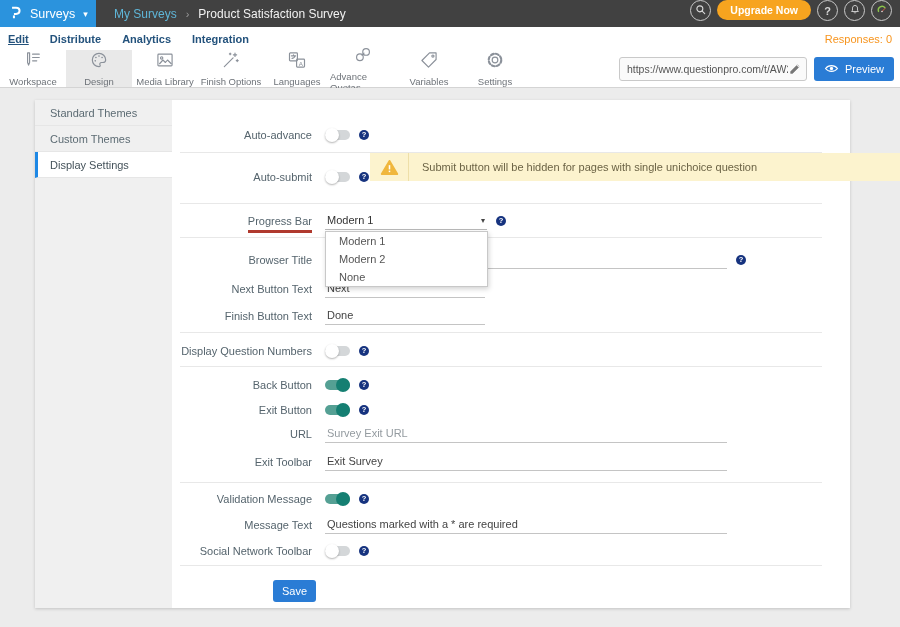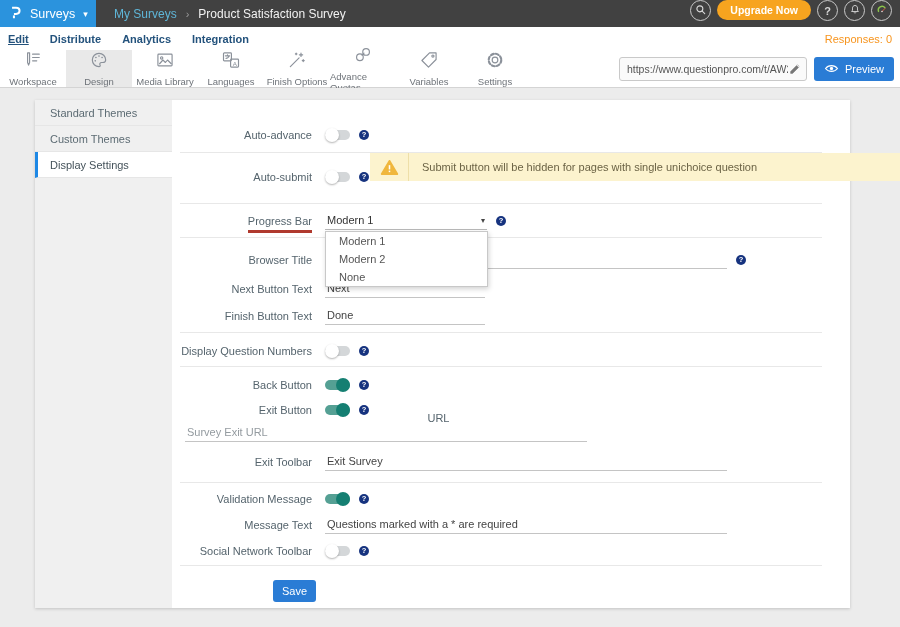--- a/index.html
+++ b/index.html
@@ -168,38 +168,38 @@
           <rect x="3.5" y="5" width="17" height="14" rx="1"></rect>
             <circle cx="8" cy="9.5" r="1.4"></circle>
           <path d="M5.5 16.5 l4-4.5 3 3 2.5-3 4.5 4.5"></path>
         </svg>
       </span>
       <span class="tool-label">Media Library</span>
     </div>
     <div class="tool">
       <span>
         <svg width="20" height="20" viewBox="0 0 24 24">
+          <path d="M4 20 L14.5 9.5"></path>
+            <path d="M16.8 3.8 v4 M14.8 5.8 h4"></path>
+            <path d="M19.5 11.5 v2.4 M18.3 12.7 h2.4"></path>
+            <path d="M11 3.8 v1.8 M10.1 4.7 h1.8"></path>
+        </svg>
+      </span>
+      <span class="tool-label">Finish Options</span>
+    </div>
+    <div class="tool">
+      <span>
+        <svg width="20" height="20" viewBox="0 0 24 24">
           <rect x="3" y="3.5" width="9.5" height="9.5" rx="1"></rect>
             <path d="M5.3 7 h5 M7.8 5.8 v1.2 M6 10 c1.5 0 3.5-1.5 3.7-3"></path>
           <rect x="11.5" y="11" width="9.5" height="9.5" rx="1"></rect>
           <text x="14.2" y="18.6" font-size="7.5" fill="#8b919a" stroke="none" font-family="inherit">A</text>
         </svg>
       </span>
       <span class="tool-label">Languages</span>
-    </div>
-    <div class="tool">
-      <span>
-        <svg width="20" height="20" viewBox="0 0 24 24">
-          <path d="M4 20 L14.5 9.5"></path>
-            <path d="M16.8 3.8 v4 M14.8 5.8 h4"></path>
-            <path d="M19.5 11.5 v2.4 M18.3 12.7 h2.4"></path>
-            <path d="M11 3.8 v1.8 M10.1 4.7 h1.8"></path>
-        </svg>
-      </span>
-      <span class="tool-label">Finish Options</span>
     </div>
     <div class="tool">
       <span>
         <svg width="20" height="20" viewBox="0 0 24 24">
           <circle cx="8.3" cy="14.7" r="4"></circle>
             <circle cx="15.7" cy="8.3" r="4"></circle>
             <path d="M10.8 12.2 l2.4-2.4"></path>
         </svg>
       </span>
       <span class="tool-label">Advance Quotas</span>
@@ -358,21 +358,21 @@
         <div class="frow" style="top:300px;">
           <span class="flabel">Exit Button</span>
           <span class="fctrl">
             <span class="toggle on">
                 <span class="knob"></span>
               </span>
             <span class="qicon">?</span>
           </span>
         </div>
 
-        <div class="frow" style="top:312px;flex-direction:column;">
+        <div class="frow" style="top:324px;">
           <span class="flabel">URL</span>
           <span class="fctrl">
             <input type="text" class="uinput long" placeholder="Survey Exit URL" style="">
           </span>
         </div>
 
         <div class="frow" style="top:352px;">
           <span class="flabel">Exit Toolbar</span>
           <span class="fctrl">
             <input type="text" class="uinput long" value="Exit Survey" style="">

